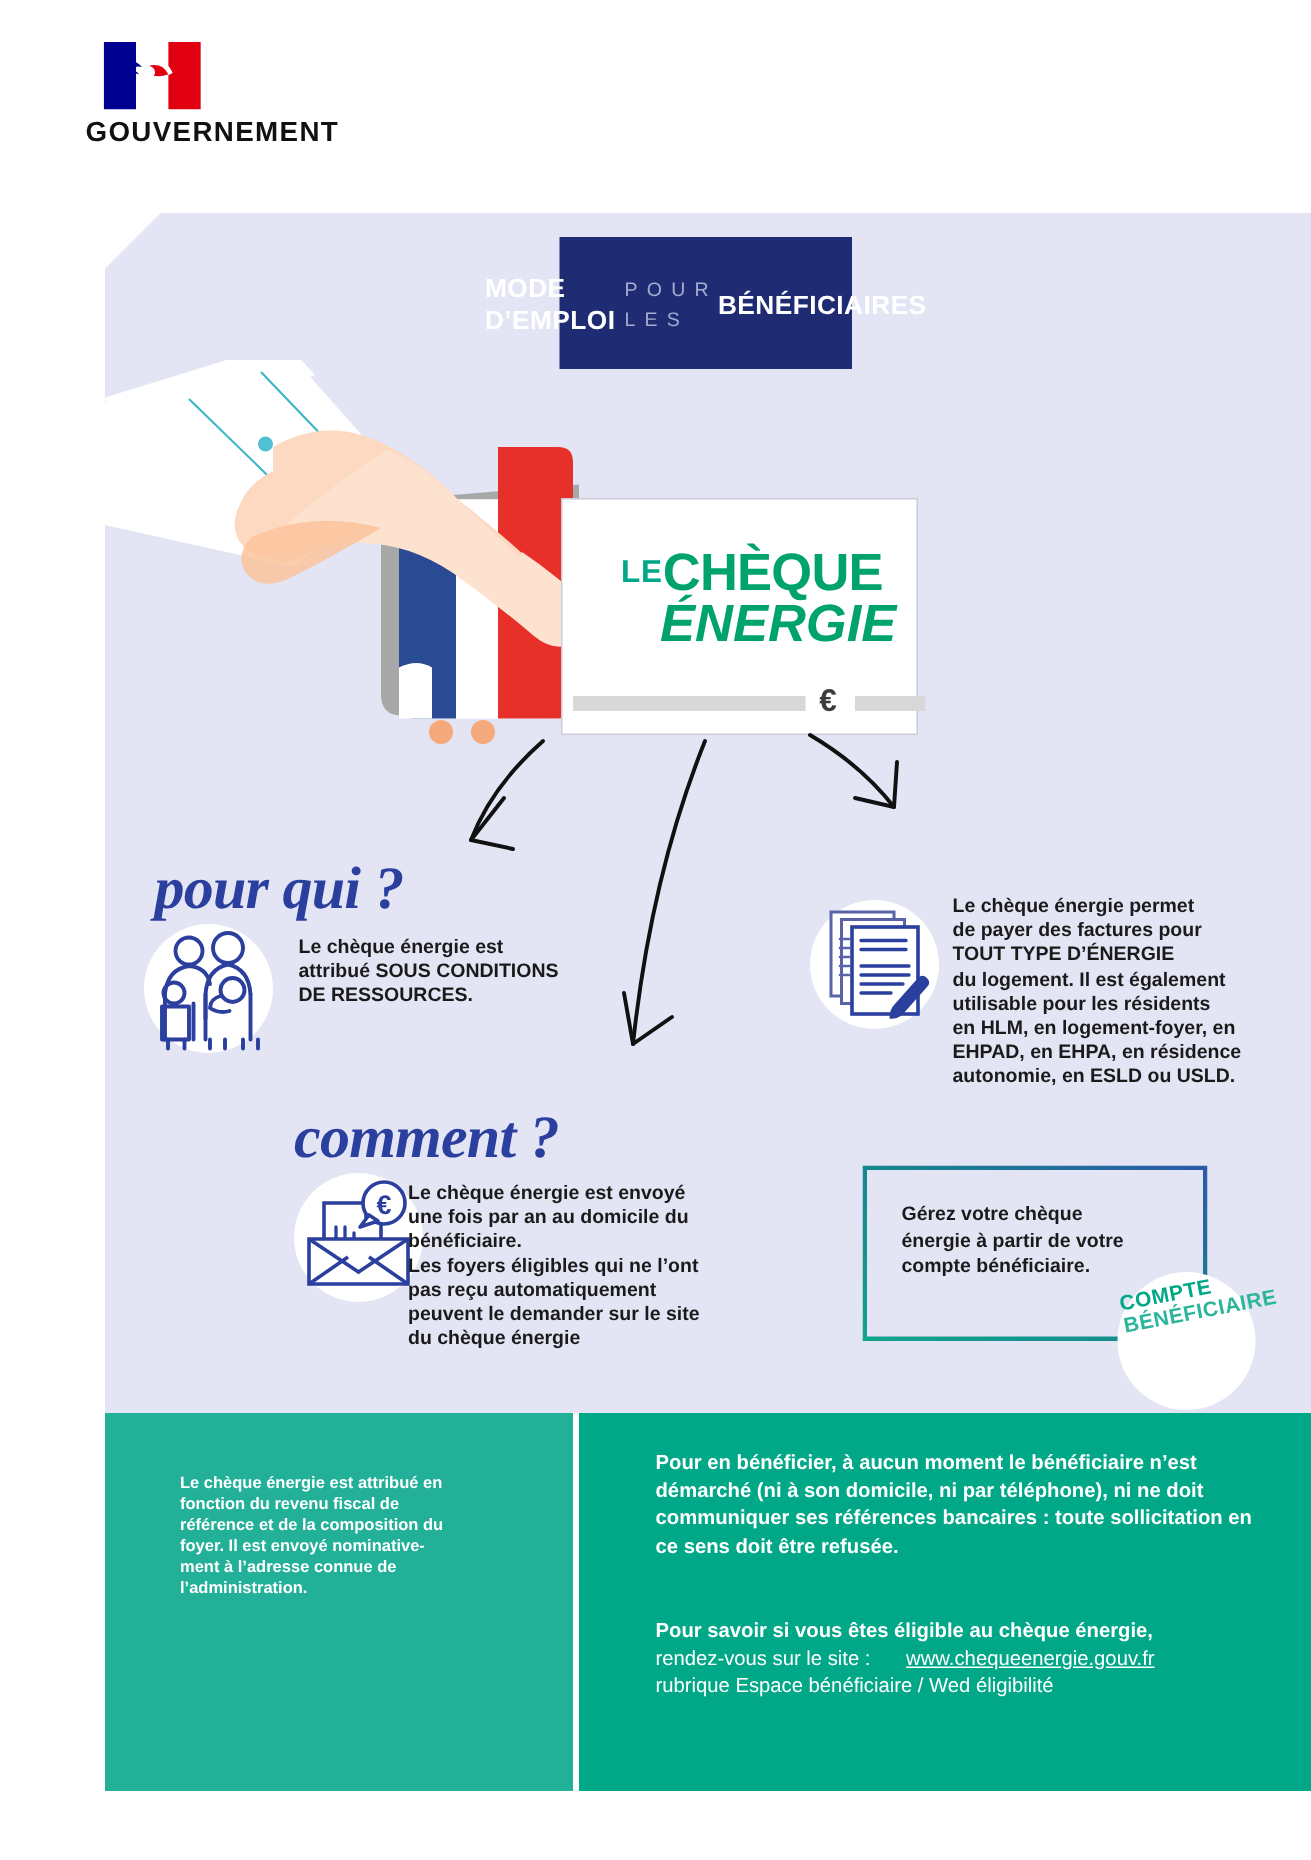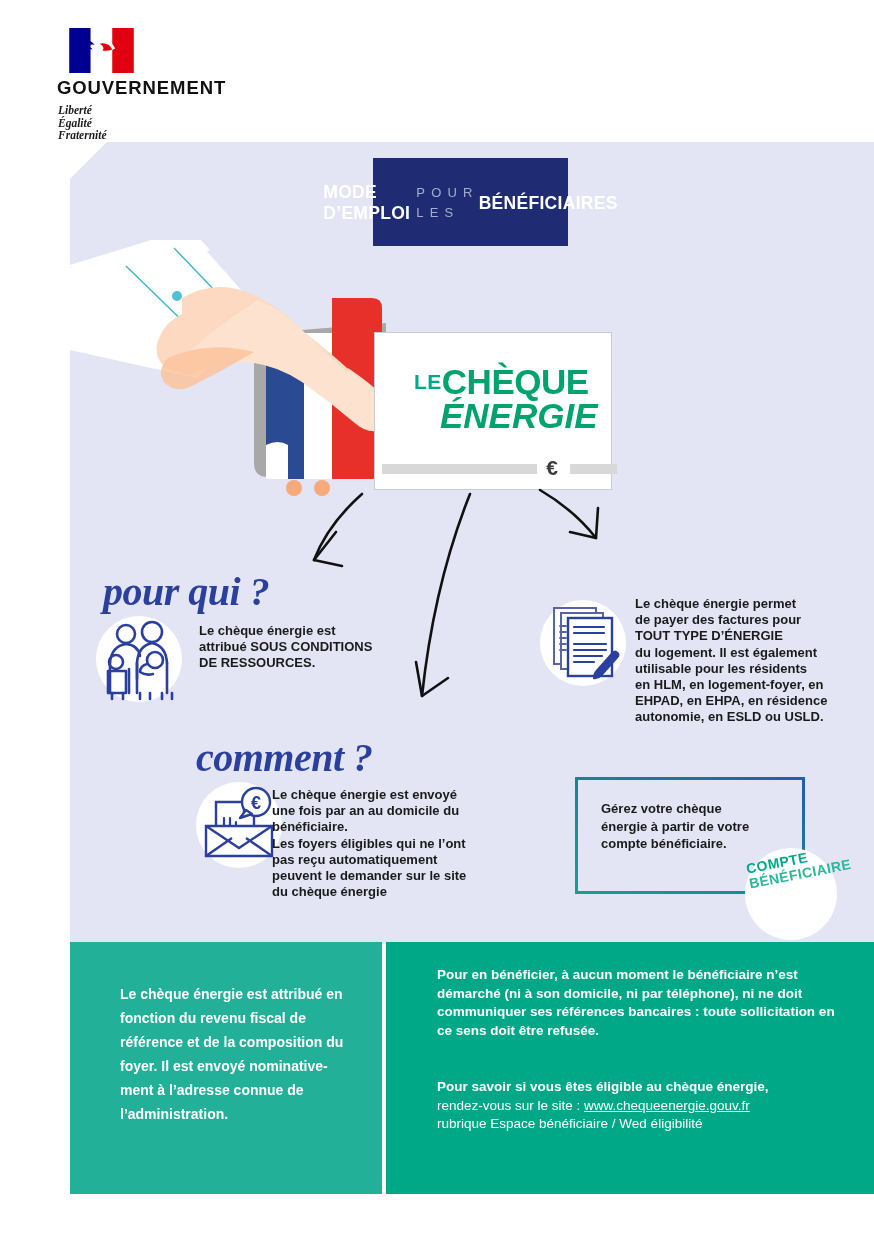--- a/index.html
+++ b/index.html
@@ -159,55 +159,50 @@
     position: absolute; left: 70px; top: 942px;
     width: 312px; height: 252px; background: #22b099;
   }
   #green-right {
     position: absolute; left: 386px; top: 942px;
     width: 488px; height: 252px; background: #00a888;
   }
   .green-txt { color: #ffffff; }
   #gl-txt {
     position: absolute; left: 120px; top: 982px; width: 228px;
-    font-weight: bold; font-size: 14px; line-height: 24px;
+    font-weight: bold; font-size: 11px; line-height: 14px;
   }
   #gr-p1 {
     position: absolute; left: 437px; top: 966px; width: 415px;
     font-weight: bold; font-size: 13.5px; line-height: 18.5px; color: #ffffff;
   }
   #gr-p2 {
     position: absolute; left: 437px; top: 1078px; width: 415px;
     font-size: 13.5px; line-height: 18.5px; color: #ffffff;
   }
   #gr-p2 .bold-line { font-weight: bold; display: block; }
-  #gr-p2 .url { text-decoration: underline; }
+  #gr-p2 .url { text-decoration: underline; margin-left: 20px; }
 </style>
 </head>
 <body>
 
 <div id="page">
 
   <div id="gov-logo">
     <svg class="marianne" viewBox="0 0 66 46">
       <rect x="0" y="0" width="22" height="46" fill="#000091"></rect>
       <rect x="22" y="0" width="22" height="46" fill="#ffffff"></rect>
       <rect x="44" y="0" width="22" height="46" fill="#e1000f"></rect>
       <path d="M12 14 q8 -4 14 3 q-5 -1 -8 2 q4 0 6 3 q-7 -2 -12 1 q3 -5 0 -9z" fill="#000091"></path>
       <path d="M30 12 q10 -3 16 6 q-4 4 -11 3 q3 -4 -1 -6 q-3 -1 -4 -3z" fill="#ffffff" opacity="0"></path>
       <path d="M30 13 q11 -4 17 7 q-5 5 -13 3 q4 -4 0 -7 q-3 -1 -4 -3z" fill="#e1000f" opacity="0"></path>
       <path d="M29 13 q12 -4 18 8 q-6 4 -14 2 q5 -4 1 -7 q-3 -2 -5 -3z" fill="#ffffff"></path>
       <path d="M31 16 q9 -2 13 6 q-5 2 -10 1 q3 -4 -3 -7z" fill="#e1000f"></path>
     </svg>
     <div class="gov-word">GOUVERNEMENT</div>
-    <div class="devise">
-      <span>Liberté</span><br>
-      <span>Égalité</span><br>
-      <span>Fraternité</span>
-    </div>
   </div>
 
   <div id="lavender"></div>
 
   <svg id="illus" viewBox="0 0 420 280">
 
     <path d="M196 93 q-12 0 -12 12 v118 q0 14 14 14 h120 v-12 h-112 q-8 0 -8 -8 v-112 q0 -10 10 -10 h108 v-12z" fill="#a8a8a8"></path>
 
     <rect x="196" y="93" width="130" height="146" rx="10" fill="#ffffff"></rect>
 

